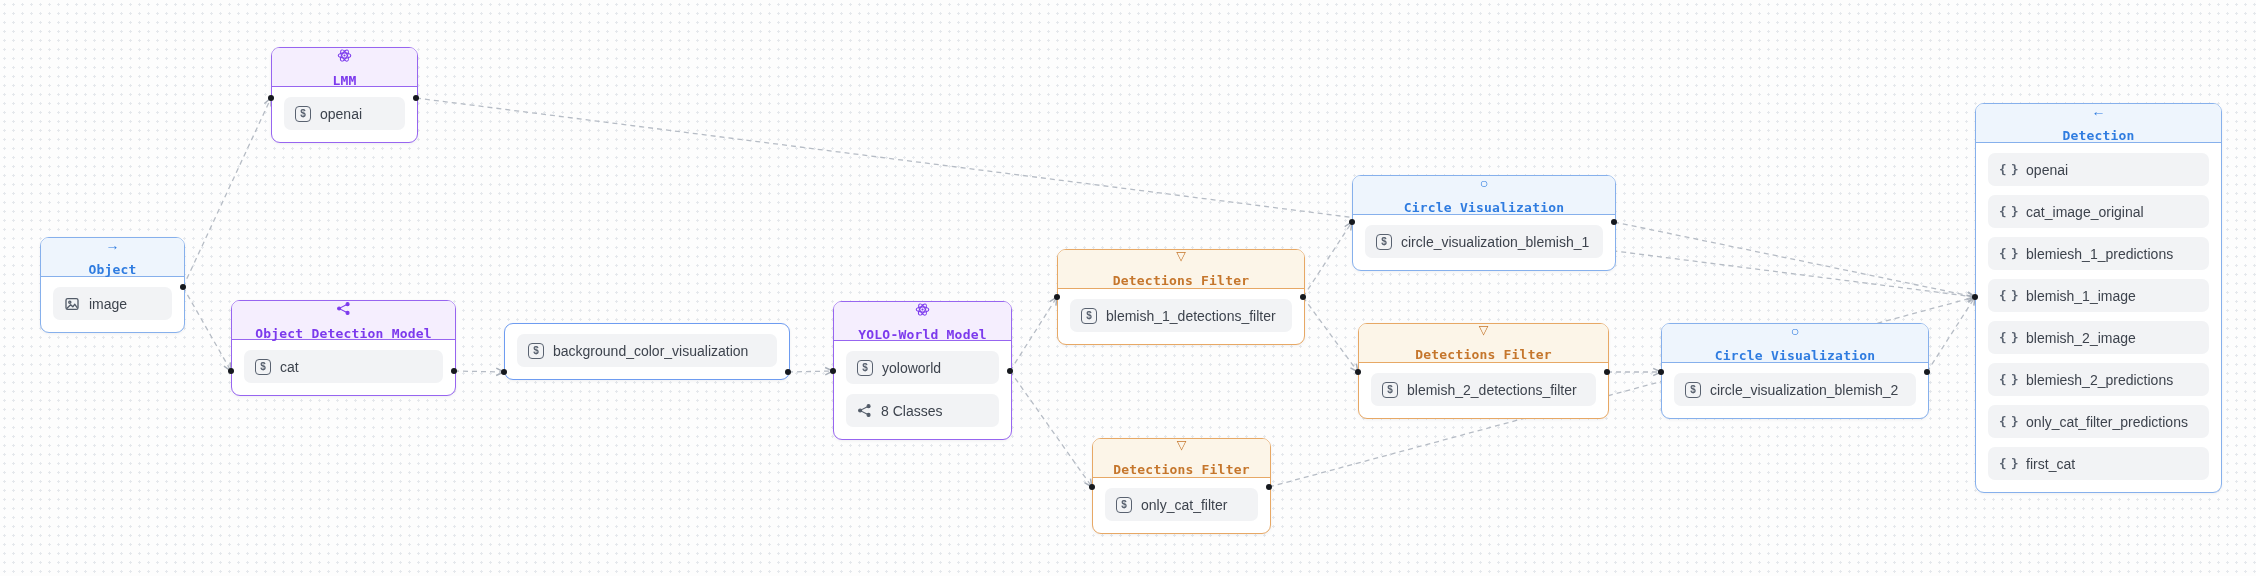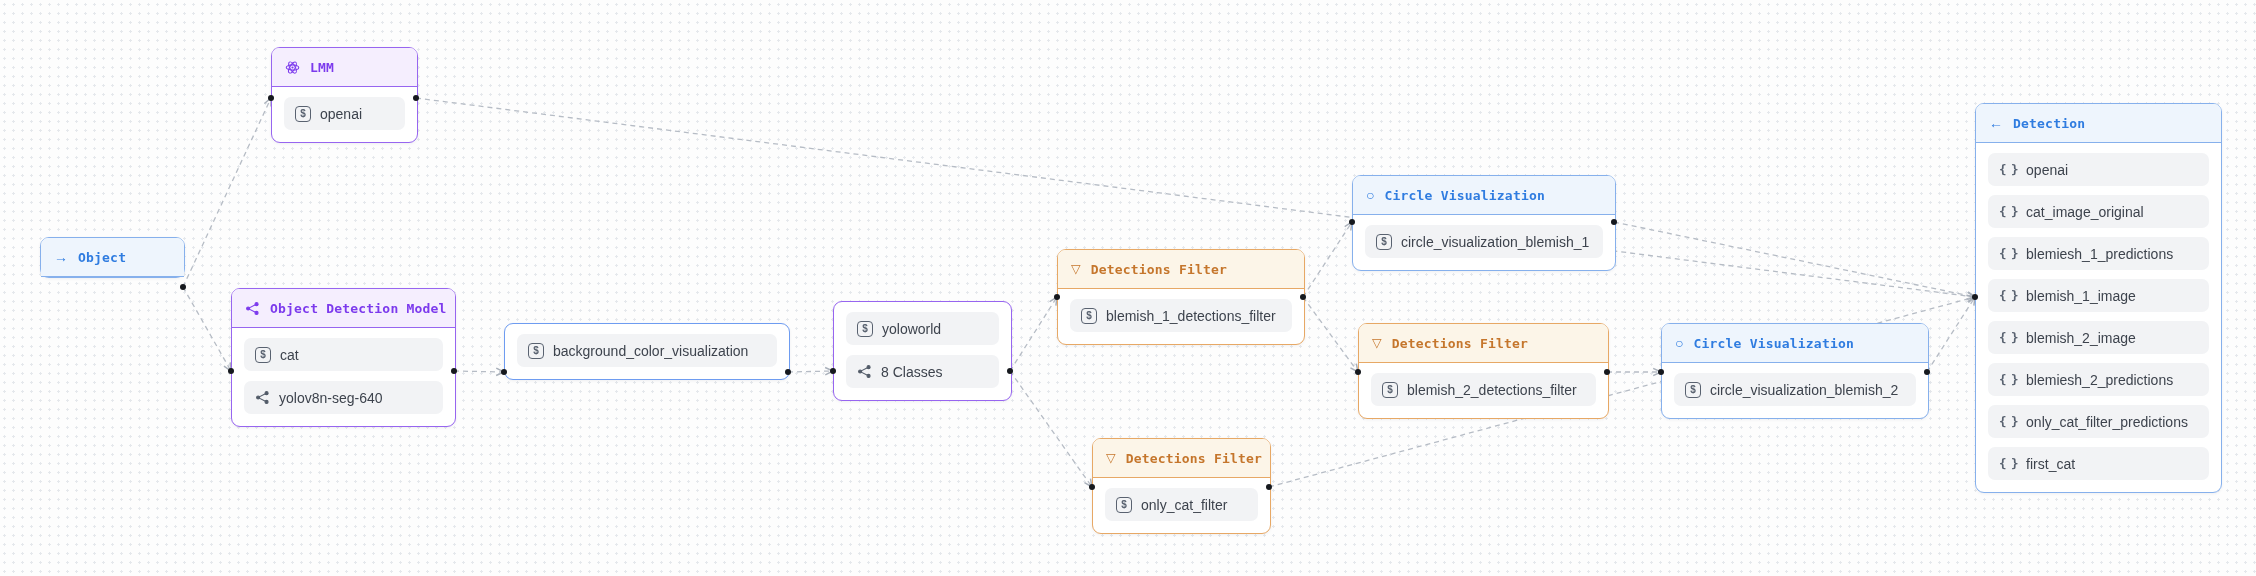--- a/index.html
+++ b/index.html
@@ -14,21 +14,21 @@
   .edge{stroke:#b6bcc5;stroke-width:1.3;stroke-dasharray:5 4;fill:none;}
 
   .node{
     position:absolute;z-index:2;background:#ffffff;
     border:1.4px solid var(--b);border-radius:9px;
     box-shadow:0 1px 3px rgba(50,60,90,.07);
   }
   .node-header{
     height:38px;display:flex;align-items:center;gap:10px;padding:0 13px;
     background:var(--hbg);border-bottom:1px solid var(--b);
-    border-radius:7px 7px 0 0;color:var(--t);
+    border-radius:7px 7px 0 0;color:var(--t);flex-direction:column;
   }
   .node-title{font-family:"DejaVu Sans Mono","Liberation Mono",monospace;font-size:13px;font-weight:700;letter-spacing:.2px;white-space:nowrap;}
   .hicon{display:flex;align-items:center;justify-content:center;font-size:14px;line-height:1;}
   .hicon svg{display:block;}
   .node-body{display:flex;flex-direction:column;gap:10px;padding:10px 12px 12px 12px;}
   .item{
     height:33px;display:flex;align-items:center;gap:9px;padding:0 11px;
     background:#f2f3f5;border-radius:7px;color:#3d434d;font-size:14px;white-space:nowrap;
   }
   .iicon{color:#525b68;display:flex;align-items:center;justify-content:center;}
@@ -73,20 +73,32 @@
     <line class="edge" x1="1614" y1="222" x2="1975" y2="297" marker-end="url(#arrow)"></line>
     <line class="edge" x1="1927" y1="372" x2="1975" y2="297" marker-end="url(#arrow)"></line>
     <line class="edge" x1="1269" y1="487" x2="1975" y2="297" marker-end="url(#arrow)"></line>
   </svg>
 
   <div class="node blue" style="left:40px;top:237px;width:143px;">
     <div class="node-header">
       <span class="hicon glyph">→</span>
       <span class="node-title">Object</span>
     </div>
+    <div class="node-body">
+      <div class="item">
+        <span class="iicon">
+          <svg width="16" height="16" viewBox="0 0 24 24" fill="none" stroke="currentColor" stroke-width="2" stroke-linecap="round" stroke-linejoin="round">
+              <rect x="3" y="4" width="18" height="16" rx="2.5"></rect>
+              <circle cx="8.7" cy="9.3" r="1.6"></circle>
+              <path d="M4.5 18.5 l5.5-5.5 3.2 3.2 3-3.8 3.3 4.6"></path>
+            </svg>
+        </span>
+        <span>image</span>
+      </div>
+    </div>
   </div>
 
   <div class="node purple" style="left:271px;top:47px;width:145px;">
     <div class="node-header">
       <span class="hicon">
         <svg width="15" height="15" viewBox="0 0 24 24" fill="none" stroke="currentColor" stroke-width="1.7">
             <ellipse cx="12" cy="12" rx="10" ry="4.2"></ellipse>
             <ellipse cx="12" cy="12" rx="10" ry="4.2" transform="rotate(60 12 12)"></ellipse>
             <ellipse cx="12" cy="12" rx="10" ry="4.2" transform="rotate(120 12 12)"></ellipse>
             <circle cx="12" cy="12" r="1.7" fill="currentColor" stroke="none"></circle>
@@ -95,63 +107,62 @@
       <span class="node-title">LMM</span>
     </div>
     <div class="node-body">
       <div class="item">
         <span class="iicon sq">$</span>
         <span>openai</span>
       </div>
     </div>
   </div>
 
-  <div class="node purple" style="left:231px;top:288px;width:223px;">
+  <div class="node purple" style="left:231px;top:300px;width:223px;">
     <div class="node-header">
       <span class="hicon">
         <svg width="15" height="15" viewBox="0 0 24 24" fill="currentColor" stroke="currentColor" stroke-width="1.8">
             <circle cx="5" cy="12" r="2.4"></circle>
             <circle cx="18.5" cy="5" r="2.4"></circle>
             <circle cx="18.5" cy="19" r="2.4"></circle>
             <line x1="6.8" y1="11" x2="16.6" y2="5.9"></line>
             <line x1="6.8" y1="13" x2="16.6" y2="18.1"></line>
           </svg>
       </span>
       <span class="node-title">Object Detection Model</span>
     </div>
     <div class="node-body">
       <div class="item">
         <span class="iicon sq">$</span>
         <span>cat</span>
       </div>
-      <div class="item">
-        <span class="iicon">
-          <svg width="15" height="15" viewBox="0 0 24 24" fill="currentColor" stroke="currentColor" stroke-width="1.8">
-              <circle cx="5" cy="12" r="2.4"></circle>
-              <circle cx="18.5" cy="5" r="2.4"></circle>
-              <circle cx="18.5" cy="19" r="2.4"></circle>
-              <line x1="6.8" y1="11" x2="16.6" y2="5.9"></line>
-              <line x1="6.8" y1="13" x2="16.6" y2="18.1"></line>
-            </svg>
-        </span>
-        <span>yolov8n-seg-640</span>
-      </div>
     </div>
   </div>
 
   <div class="node blue2" style="left:504px;top:323px;width:284px;">
     <div class="node-body">
       <div class="item">
         <span class="iicon sq">$</span>
         <span>background_color_visualization</span>
       </div>
     </div>
   </div>
 
   <div class="node purple" style="left:833px;top:301px;width:177px;">
+    <div class="node-header">
+      <span class="hicon">
+        <svg width="15" height="15" viewBox="0 0 24 24" fill="none" stroke="currentColor" stroke-width="1.7">
+            <ellipse cx="12" cy="12" rx="10" ry="4.2"></ellipse>
+            <ellipse cx="12" cy="12" rx="10" ry="4.2" transform="rotate(60 12 12)"></ellipse>
+            <ellipse cx="12" cy="12" rx="10" ry="4.2" transform="rotate(120 12 12)"></ellipse>
+            <circle cx="12" cy="12" r="1.7" fill="currentColor" stroke="none"></circle>
+          </svg>
+      </span>
+      <span class="node-title">YOLO-World Model</span>
+    </div>
     <div class="node-body">
       <div class="item">
         <span class="iicon sq">$</span>
         <span>yoloworld</span>
       </div>
       <div class="item">
         <span class="iicon">
           <svg width="15" height="15" viewBox="0 0 24 24" fill="currentColor" stroke="currentColor" stroke-width="1.8">
               <circle cx="5" cy="12" r="2.4"></circle>
               <circle cx="18.5" cy="5" r="2.4"></circle>

